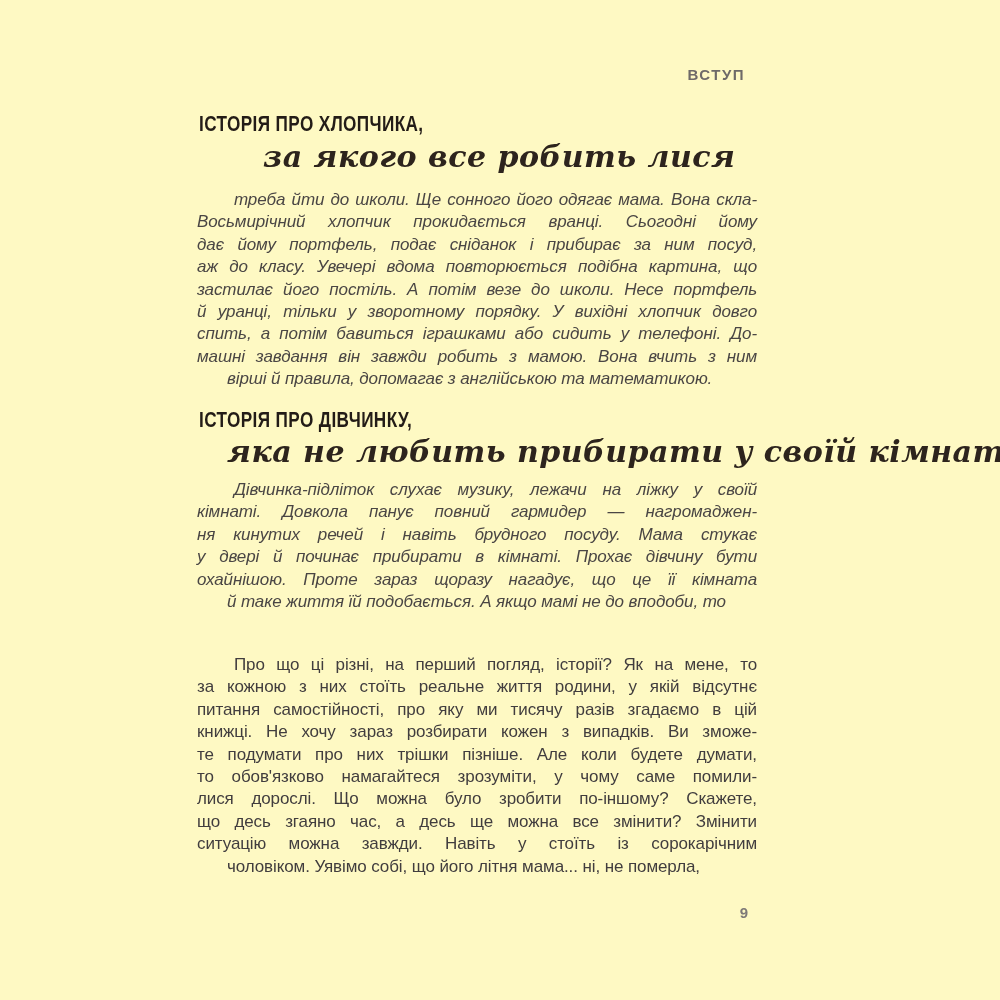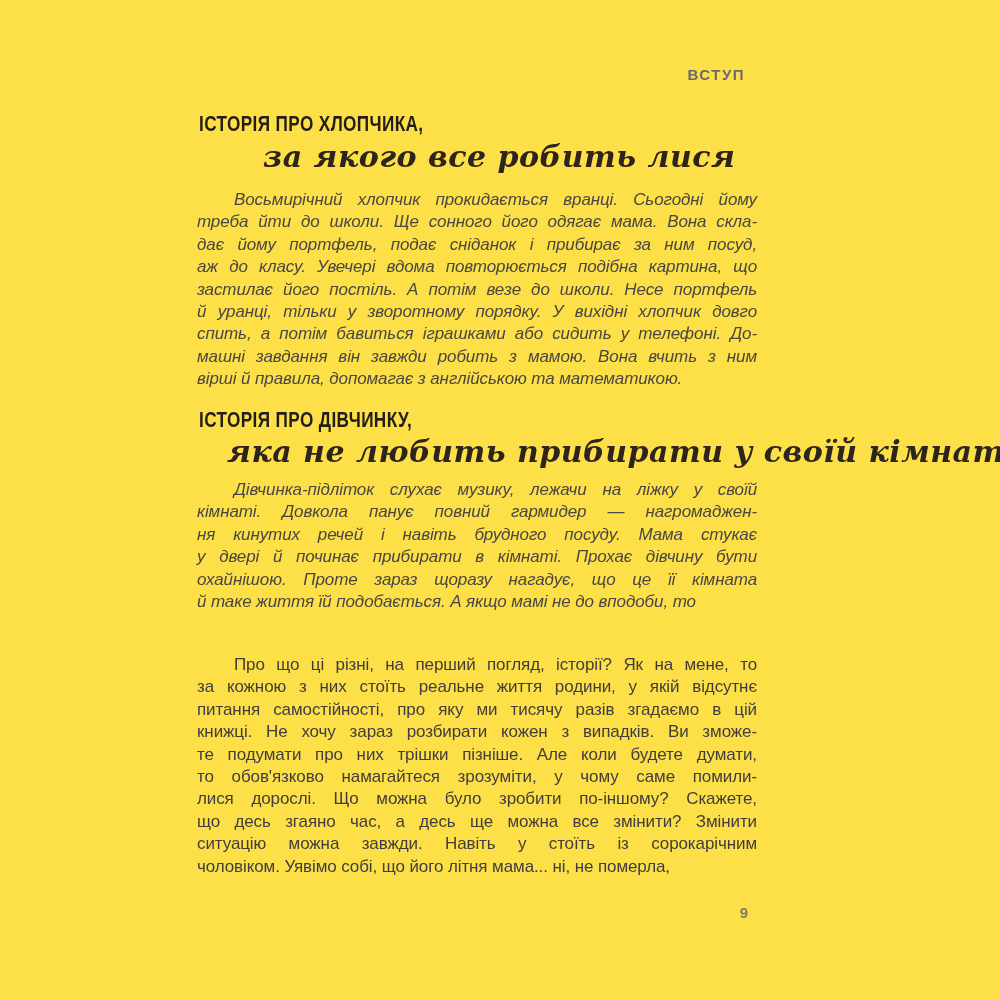--- a/index.html
+++ b/index.html
@@ -5,21 +5,21 @@
   * { margin: 0; padding: 0; box-sizing: border-box; }
   html, body { background: #ffffff; }
   body {
     width: 1000px; height: 1000px;
     font-family: "Liberation Sans", sans-serif;
     overflow: hidden;
   }
   .page {
     position: relative;
     width: 1000px; height: 1000px;
-    background: #fde047;
+    background: #fef9c3;
   }
   .running-header {
     position: absolute;
     top: 66px; left: 197px; width: 548px;
     text-align: right;
     font-size: 15px; font-weight: 700;
     letter-spacing: 1.5px;
     color: #6e6a68;
   }
   .section-title {
@@ -65,43 +65,43 @@
   .para-2 { top: 479px; }
   .para-closing { top: 654px; color: #413d3e; }
   .tline {
     text-align: justify;
     text-align-last: justify;
     height: 22.4px;
     overflow: visible;
     white-space: nowrap;
   }
   .para .tline:first-child { text-indent: 37px; }
-  .para .tline:last-child { text-align-last: left; }
+  .para .tline:last-child { text-align-last: left; margin-left: 30px; }
   .page-number {
     position: absolute;
     top: 904px; left: 197px; width: 551px;
     text-align: right;
     font-size: 15px; font-weight: 700;
     color: #7d7977;
   }
 </style>
 </head>
 <body>
 
 <div class="page">
 
   <div class="running-header">ВСТУП</div>
 
   <h2 class="section-title title-1">
     <span class="condensed">ІСТОРІЯ ПРО ХЛОПЧИКА,</span>
   </h2>
   <div class="section-subtitle subtitle-1">за якого все робить лися</div>
   <div class="para italic para-1">
+      <div class="tline">треба йти до школи. Ще сонного його одягає мама. Вона скла-</div>
       <div class="tline">Восьмирічний хлопчик прокидається вранці. Сьогодні йому</div>
-      <div class="tline">треба йти до школи. Ще сонного його одягає мама. Вона скла-</div>
       <div class="tline">дає йому портфель, подає сніданок і прибирає за ним посуд,</div>
       <div class="tline">аж до класу. Увечері вдома повторюється подібна картина, що</div>
       <div class="tline">застилає його постіль. А потім везе до школи. Несе портфель</div>
       <div class="tline">й уранці, тільки у зворотному порядку. У вихідні хлопчик довго</div>
       <div class="tline">спить, а потім бавиться іграшками або сидить у телефоні. До-</div>
       <div class="tline">машні завдання він завжди робить з мамою. Вона вчить з ним</div>
       <div class="tline">вірші й правила, допомагає з англійською та математикою.</div>
     </div>
 
   <h2 class="section-title title-2">

